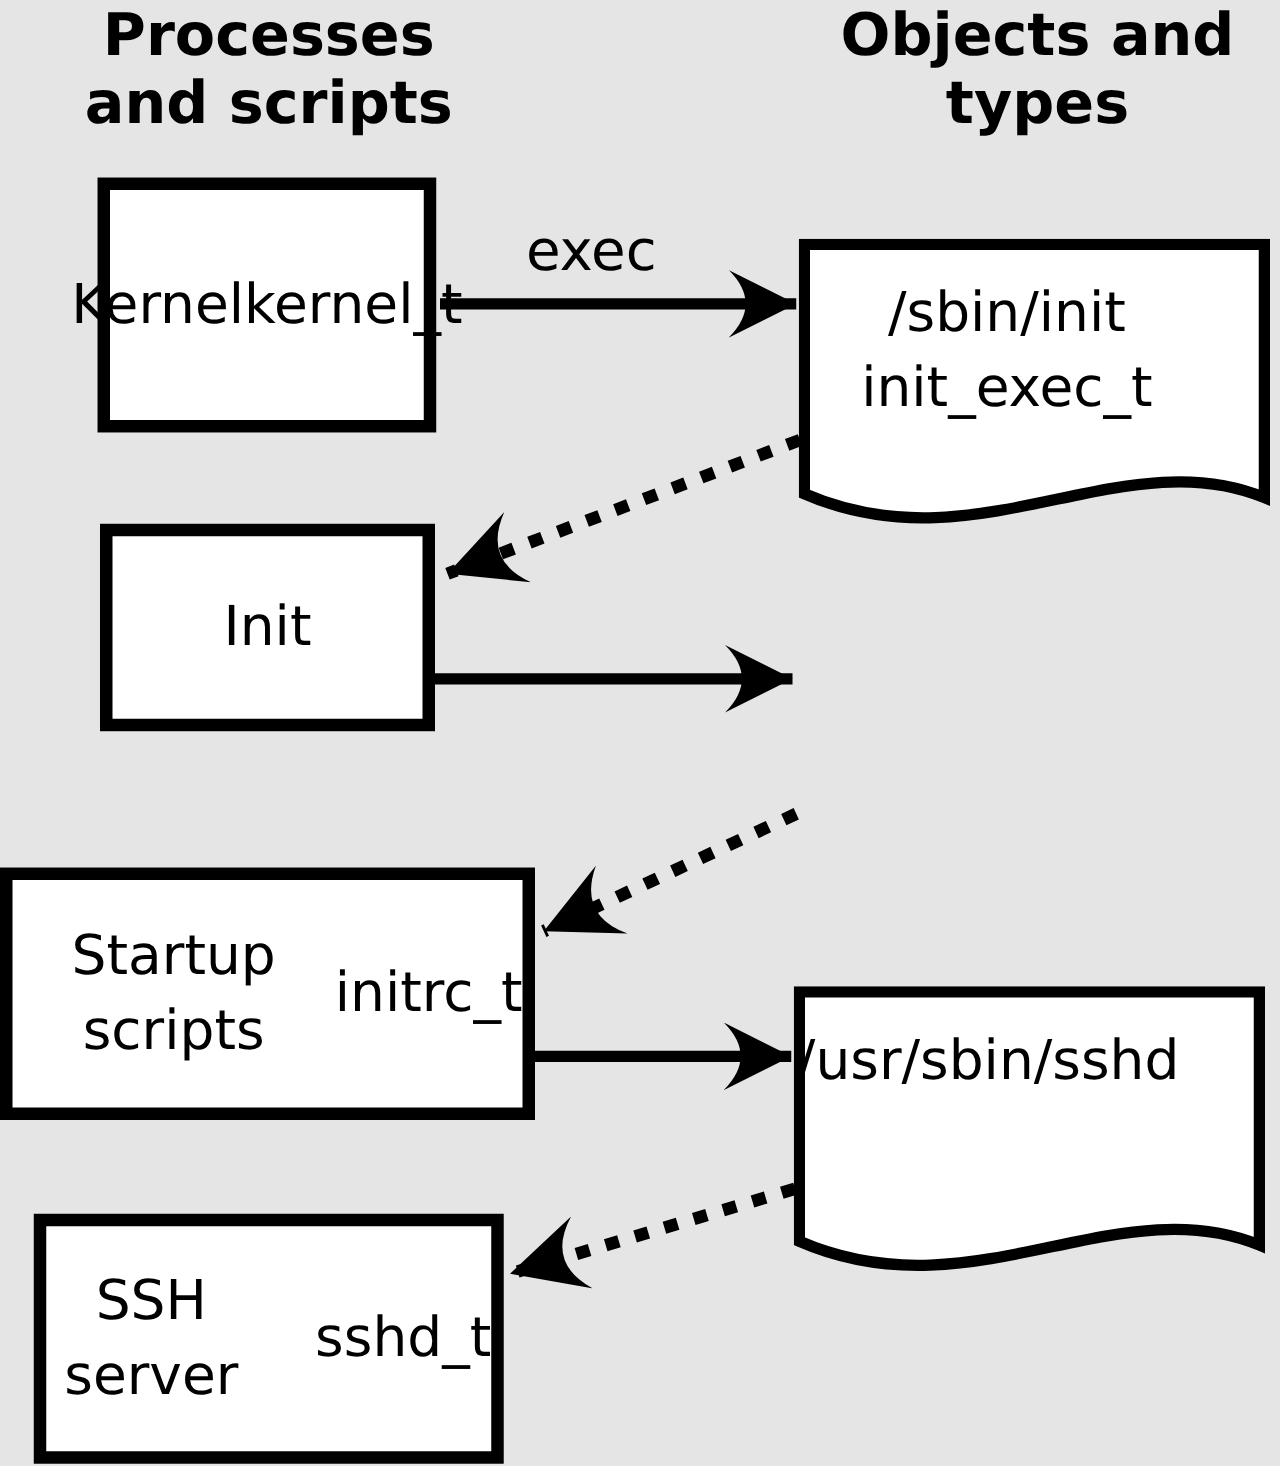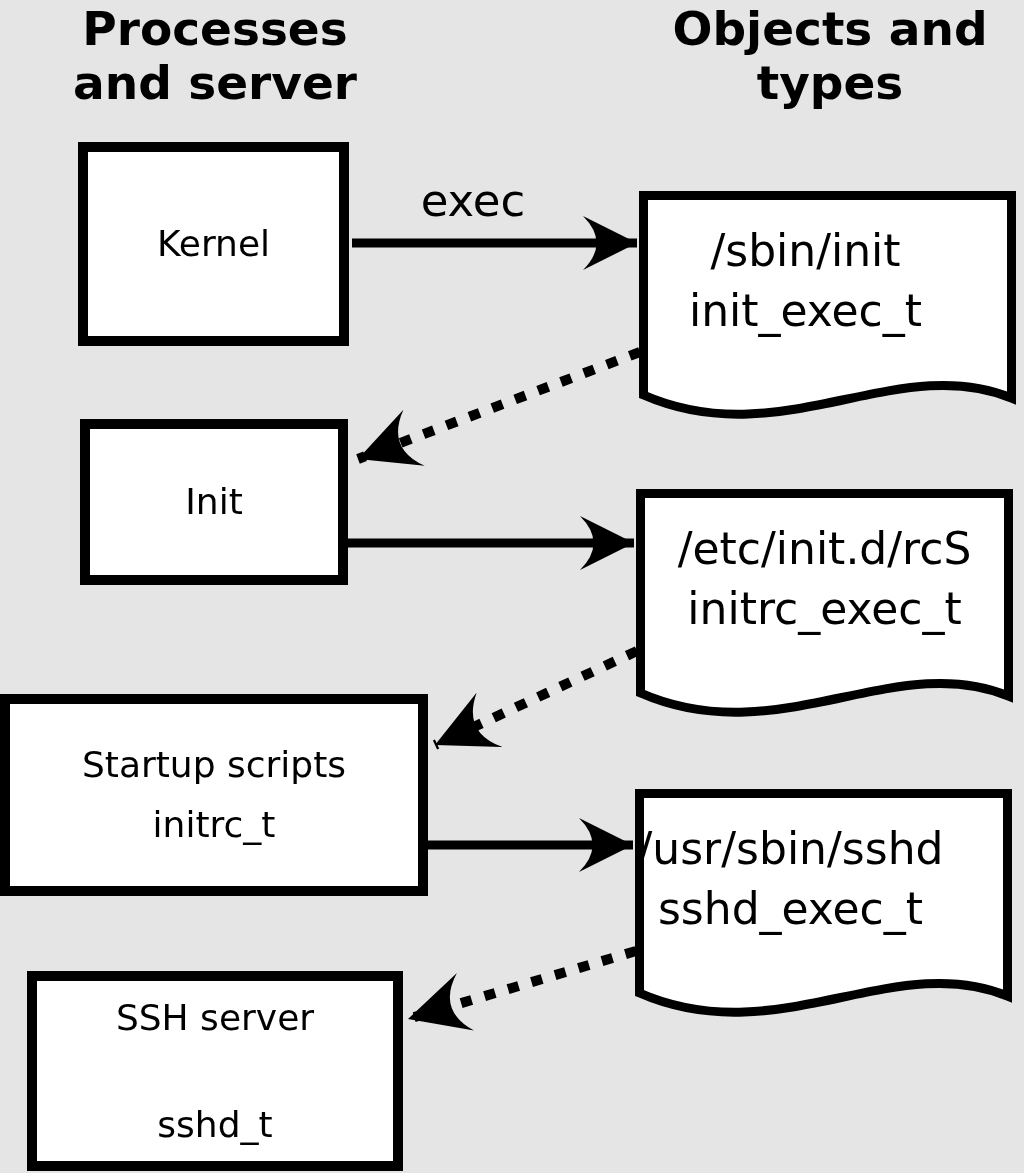--- a/index.html
+++ b/index.html
@@ -19,24 +19,25 @@
     font-size:47px;
     line-height:54px;
     color:#000;
   }
   .pbox{
     position:absolute;
     box-sizing:border-box;
     border:10px solid #000;
     background:#fff;
     display:flex;
-    flex-direction:column;
+    flex-direction:row;
     align-items:center;
     justify-content:center;
-    font-size:36px;
+    text-align:center;
+    font-size:44px;
     line-height:60px;
   }
   .doc{position:absolute;}
   .doc svg.doc-shape{position:absolute;left:0;top:0;display:block;}
   .doc .doc-text{
     position:absolute;left:0;top:30px;right:0;
     text-align:center;
     font-size:44px;
     line-height:60px;
   }
@@ -51,21 +52,21 @@
   .solid-arrow{stroke:#000;stroke-width:9;fill:none;}
   .dotted-arrow{stroke:#000;stroke-width:10;fill:none;stroke-dasharray:11 13.5;}
 </style>
 </head>
 <body>
 
 <div class="canvas">
 
   <div class="hdr" style="left:15px;top:2px;">
     <div>Processes</div>
-    <div>and server</div>
+    <div>and scripts</div>
   </div>
   <div class="hdr" style="left:630px;top:2px;">
     <div>Objects and</div>
     <div>types</div>
   </div>
 
   <svg class="arrows" width="1024" height="1173" viewBox="0 0 1024 1173">
     <defs>
       <marker id="stealth" viewBox="0 0 10 10" refX="10" refY="5" markerUnits="strokeWidth" markerWidth="6" markerHeight="6" orient="auto">
         <path d="M10 5 L0 0 Q5 5 0 10 Z" fill="#000"></path>
@@ -78,20 +79,21 @@
 
     <line class="dotted-arrow" x1="640" y1="352" x2="358" y2="459" marker-end="url(#stealth)"></line>
     <line class="dotted-arrow" x1="637" y1="651" x2="435" y2="745" marker-end="url(#stealth)"></line>
     <line class="dotted-arrow" x1="636" y1="951" x2="408" y2="1019" marker-end="url(#stealth)"></line>
   </svg>
 
   <div class="arrow-label">exec</div>
 
   <div class="pbox" style="left:78px;top:142px;width:271px;height:204px;">
     <div>Kernel</div>
+    <div>kernel_t</div>
   </div>
 
   <div class="pbox" style="left:80px;top:419px;width:268px;height:166px;">
     <div>Init</div>
   </div>
 
   <div class="pbox" style="left:0px;top:694px;width:428px;height:202px;">
     <div>Startup scripts</div>
     <div>initrc_t</div>
   </div>
@@ -104,33 +106,23 @@
   <div class="doc" style="left:639px;top:191px;width:333px;height:242px;">
     <svg class="doc-shape" width="377" height="242" viewBox="0 0 377 242">
       <path d="M4.5 4.5 H372.5 V207 C258 160, 142 264, 4.5 204 Z" fill="#fff" stroke="#000" stroke-width="9" stroke-linejoin="miter"></path>
     </svg>
     <div class="doc-text">
       <div>/sbin/init</div>
       <div>init_exec_t</div>
     </div>
   </div>
 
-  <div class="doc" style="left:636px;top:489px;width:377px;height:242px;">
-    <svg class="doc-shape" width="377" height="242" viewBox="0 0 377 242">
-      <path d="M4.5 4.5 H372.5 V207 C258 160, 142 264, 4.5 204 Z" fill="#fff" stroke="#000" stroke-width="9" stroke-linejoin="miter"></path>
-    </svg>
-    <div class="doc-text">
-      <div>/etc/init.d/rcS</div>
-      <div>initrc_exec_t</div>
-    </div>
-  </div>
 
   <div class="doc" style="left:635px;top:789px;width:311px;height:242px;">
     <svg class="doc-shape" width="377" height="242" viewBox="0 0 377 242">
       <path d="M4.5 4.5 H372.5 V207 C258 160, 142 264, 4.5 204 Z" fill="#fff" stroke="#000" stroke-width="9" stroke-linejoin="miter"></path>
     </svg>
     <div class="doc-text">
       <div>/usr/sbin/sshd</div>
-      <div>sshd_exec_t</div>
     </div>
   </div>
 
 </div>
 
 </body></html>

